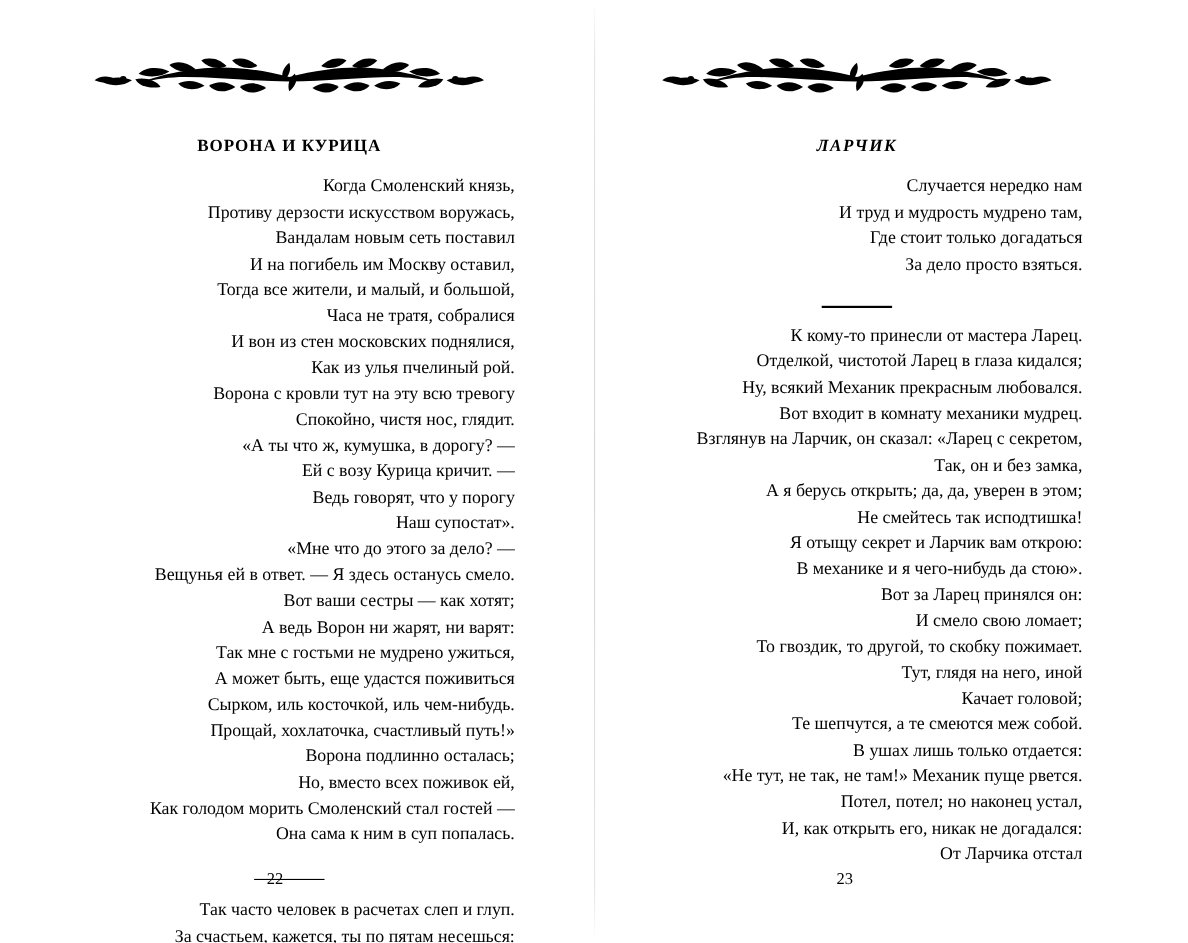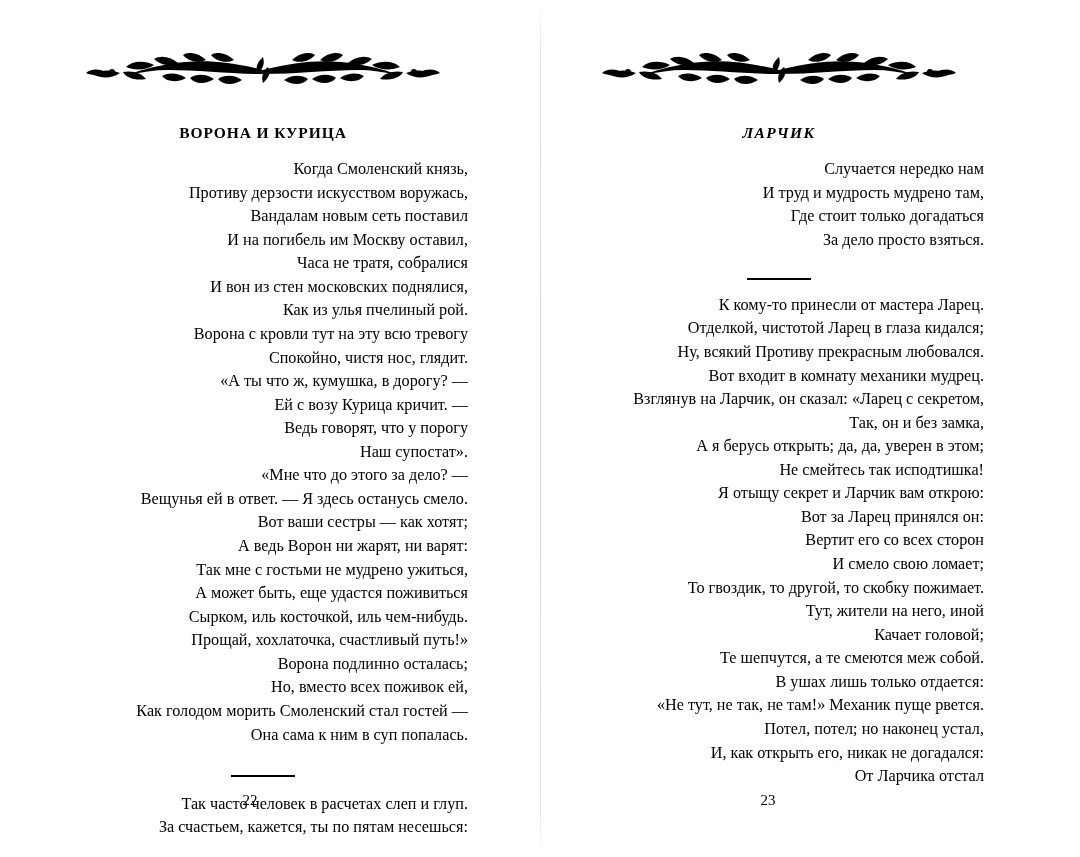--- a/index.html
+++ b/index.html
@@ -141,20 +141,21 @@
       </svg>
     </div>
 
     <div class="poem-title">ВОРОНА И КУРИЦА</div>
 
     <div class="verse center-block">
       <span class="ln">Когда Смоленский князь,</span>
       <span class="ln">Противу дерзости искусством воружась,</span>
       <span class="ln">Вандалам новым сеть поставил</span>
       <span class="ln">И на погибель им Москву оставил,</span>
+      <span class="ln">Тогда все жители, и малый, и большой,</span>
       <span class="ln">Часа не тратя, собралися</span>
       <span class="ln">И вон из стен московских поднялися,</span>
       <span class="ln">Как из улья пчелиный рой.</span>
       <span class="ln">Ворона с кровли тут на эту всю тревогу</span>
       <span class="ln">Спокойно, чистя нос, глядит.</span>
       <span class="ln">«А ты что ж, кумушка, в дорогу? —</span>
       <span class="ln">Ей с возу Курица кричит. —</span>
       <span class="ln">Ведь говорят, что у порогу</span>
       <span class="ln">Наш супостат».</span>
       <span class="ln">«Мне что до этого за дело? —</span>
@@ -227,32 +228,32 @@
       <span class="ln">Где стоит только догадаться</span>
       <span class="ln">За дело просто взяться.</span>
     </div>
 
     <div class="gap-s"></div>
     <div class="divider short"></div>
 
     <div class="verse center-block">
       <span class="ln">К кому-то принесли от мастера Ларец.</span>
       <span class="ln">Отделкой, чистотой Ларец в глаза кидался;</span>
-      <span class="ln">Ну, всякий Противу прекрасным любовался.</span>
+      <span class="ln">Ну, всякий Механик прекрасным любовался.</span>
       <span class="ln">Вот входит в комнату механики мудрец.</span>
       <span class="ln">Взглянув на Ларчик, он сказал: «Ларец с секретом,</span>
       <span class="ln">Так, он и без замка,</span>
       <span class="ln">А я берусь открыть; да, да, уверен в этом;</span>
       <span class="ln">Не смейтесь так исподтишка!</span>
       <span class="ln">Я отыщу секрет и Ларчик вам открою:</span>
+      <span class="ln">В механике и я чего-нибудь да стою».</span>
       <span class="ln">Вот за Ларец принялся он:</span>
-      <span class="ln">Вертит его со всех сторон</span>
       <span class="ln">И смело свою ломает;</span>
       <span class="ln">То гвоздик, то другой, то скобку пожимает.</span>
-      <span class="ln">Тут, жители на него, иной</span>
+      <span class="ln">Тут, глядя на него, иной</span>
       <span class="ln">Качает головой;</span>
       <span class="ln">Те шепчутся, а те смеются меж собой.</span>
       <span class="ln">В ушах лишь только отдается:</span>
       <span class="ln">«Не тут, не так, не там!» Механик пуще рвется.</span>
       <span class="ln">Потел, потел; но наконец устал,</span>
       <span class="ln">И, как открыть его, никак не догадался:</span>
       <span class="ln">От Ларчика отстал</span>
     </div>
 
     <div class="folio">23</div>

